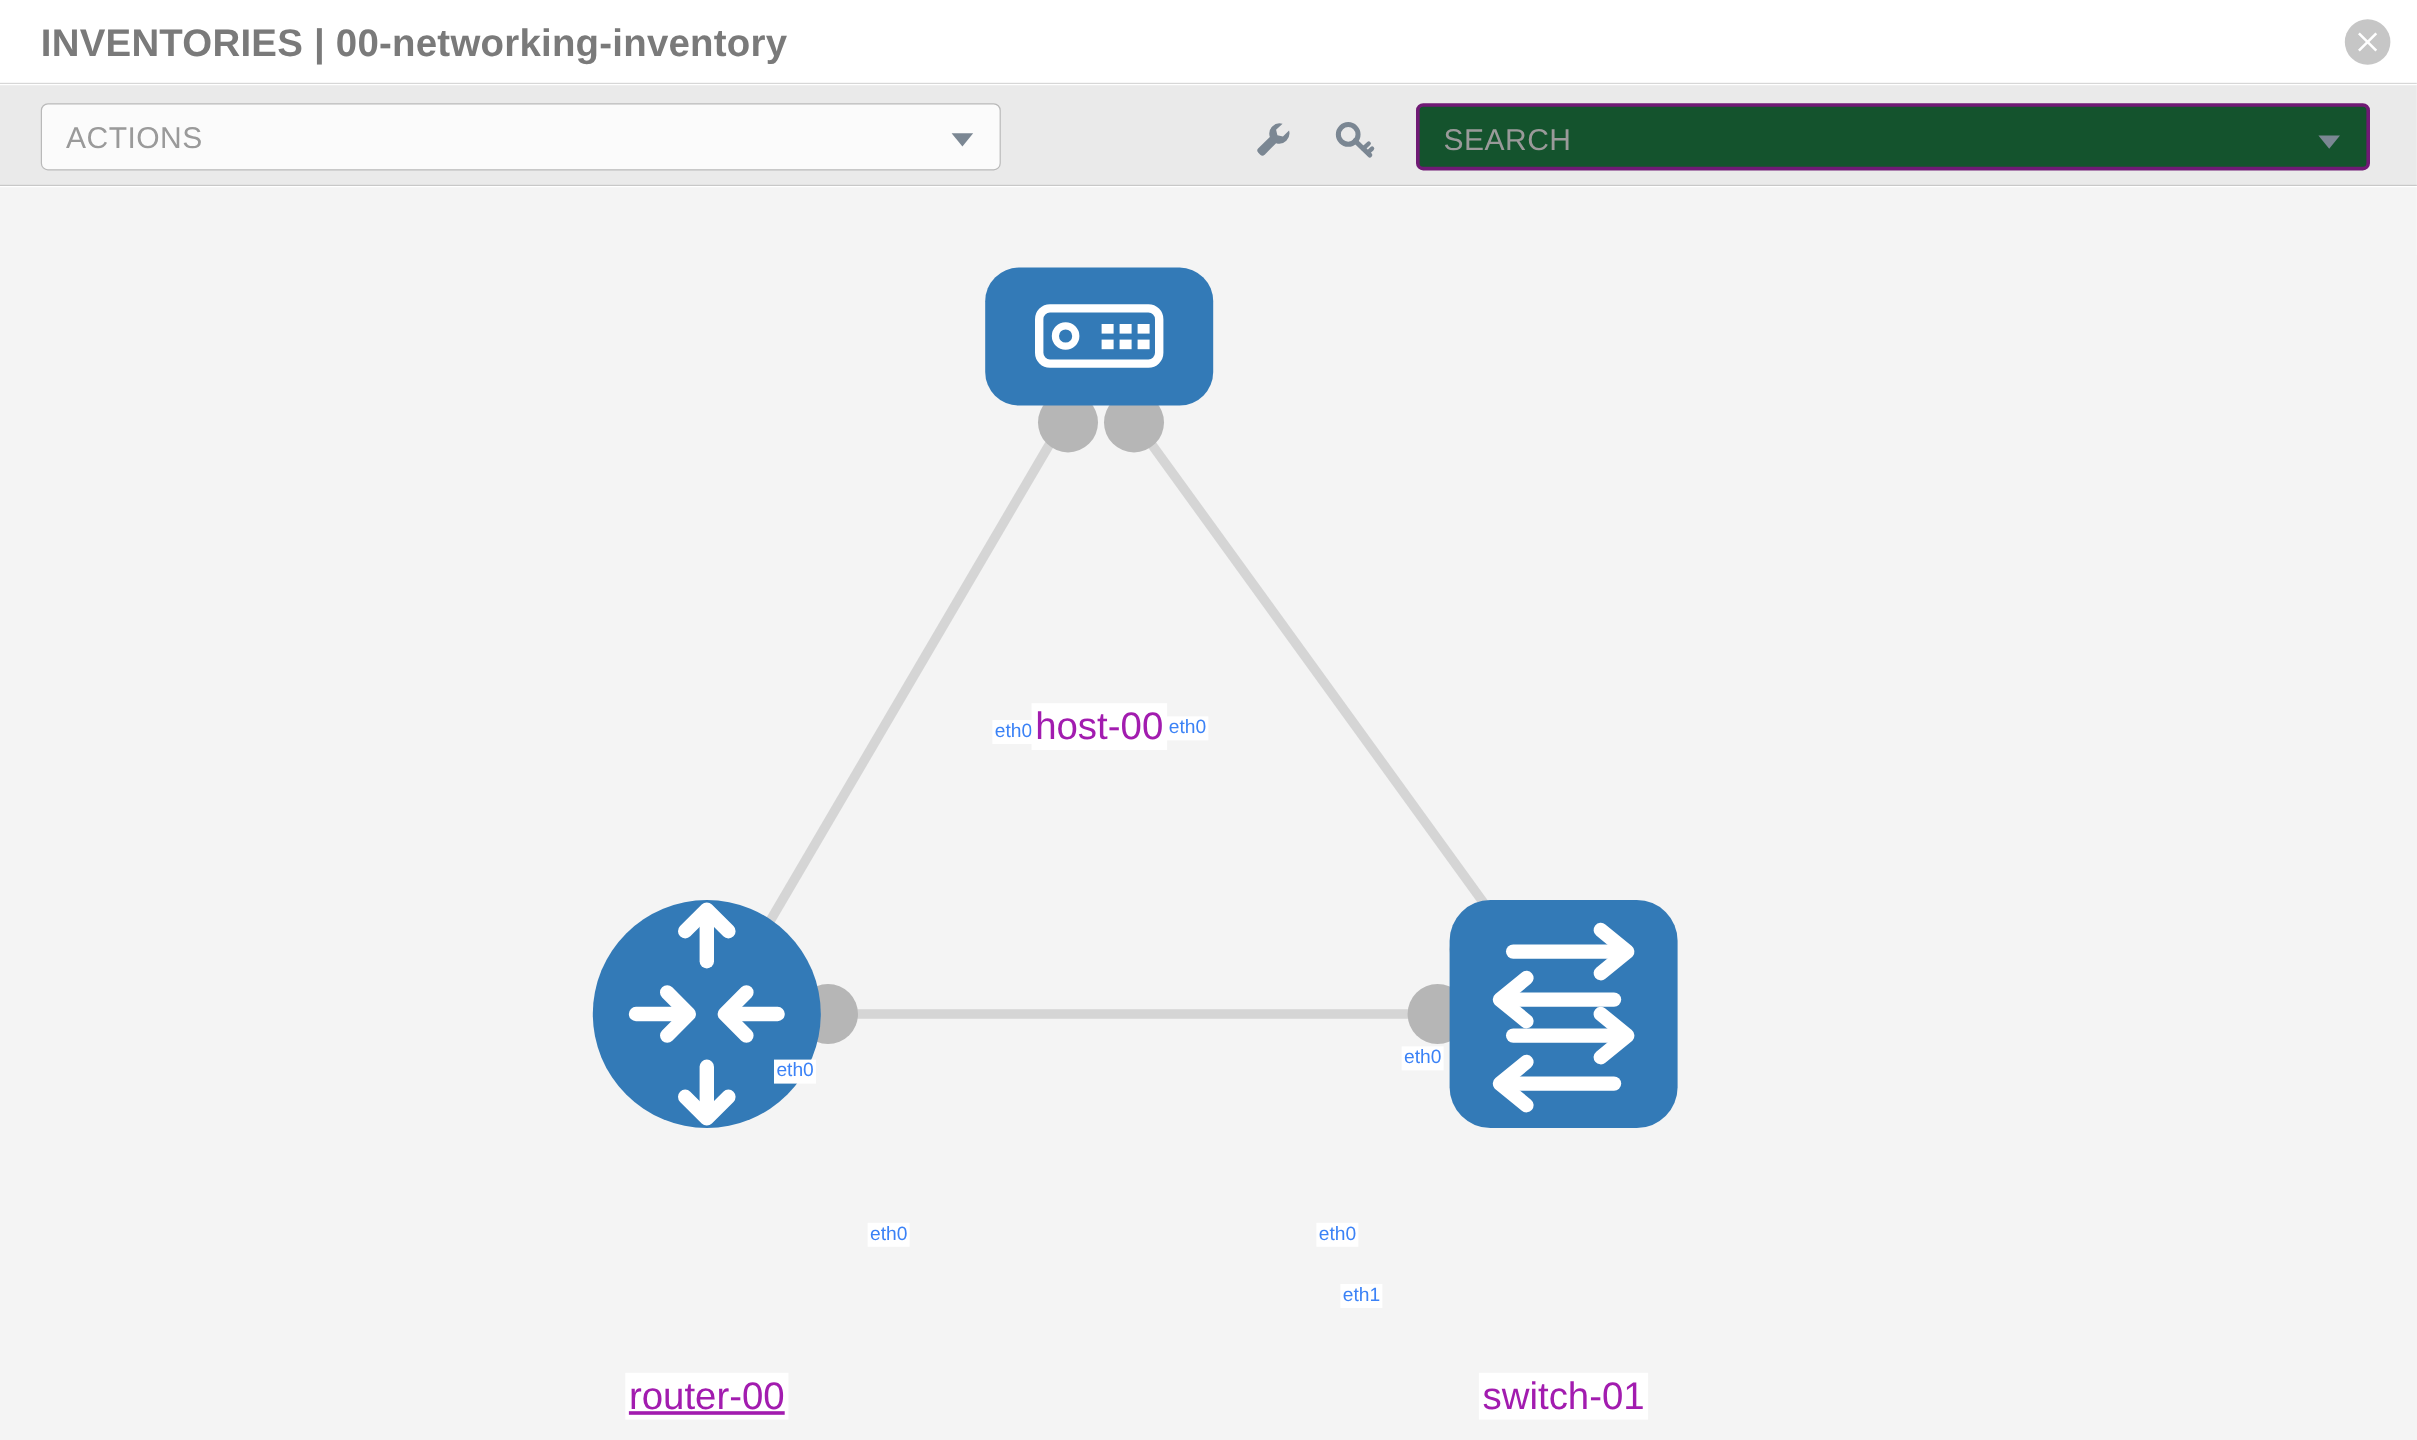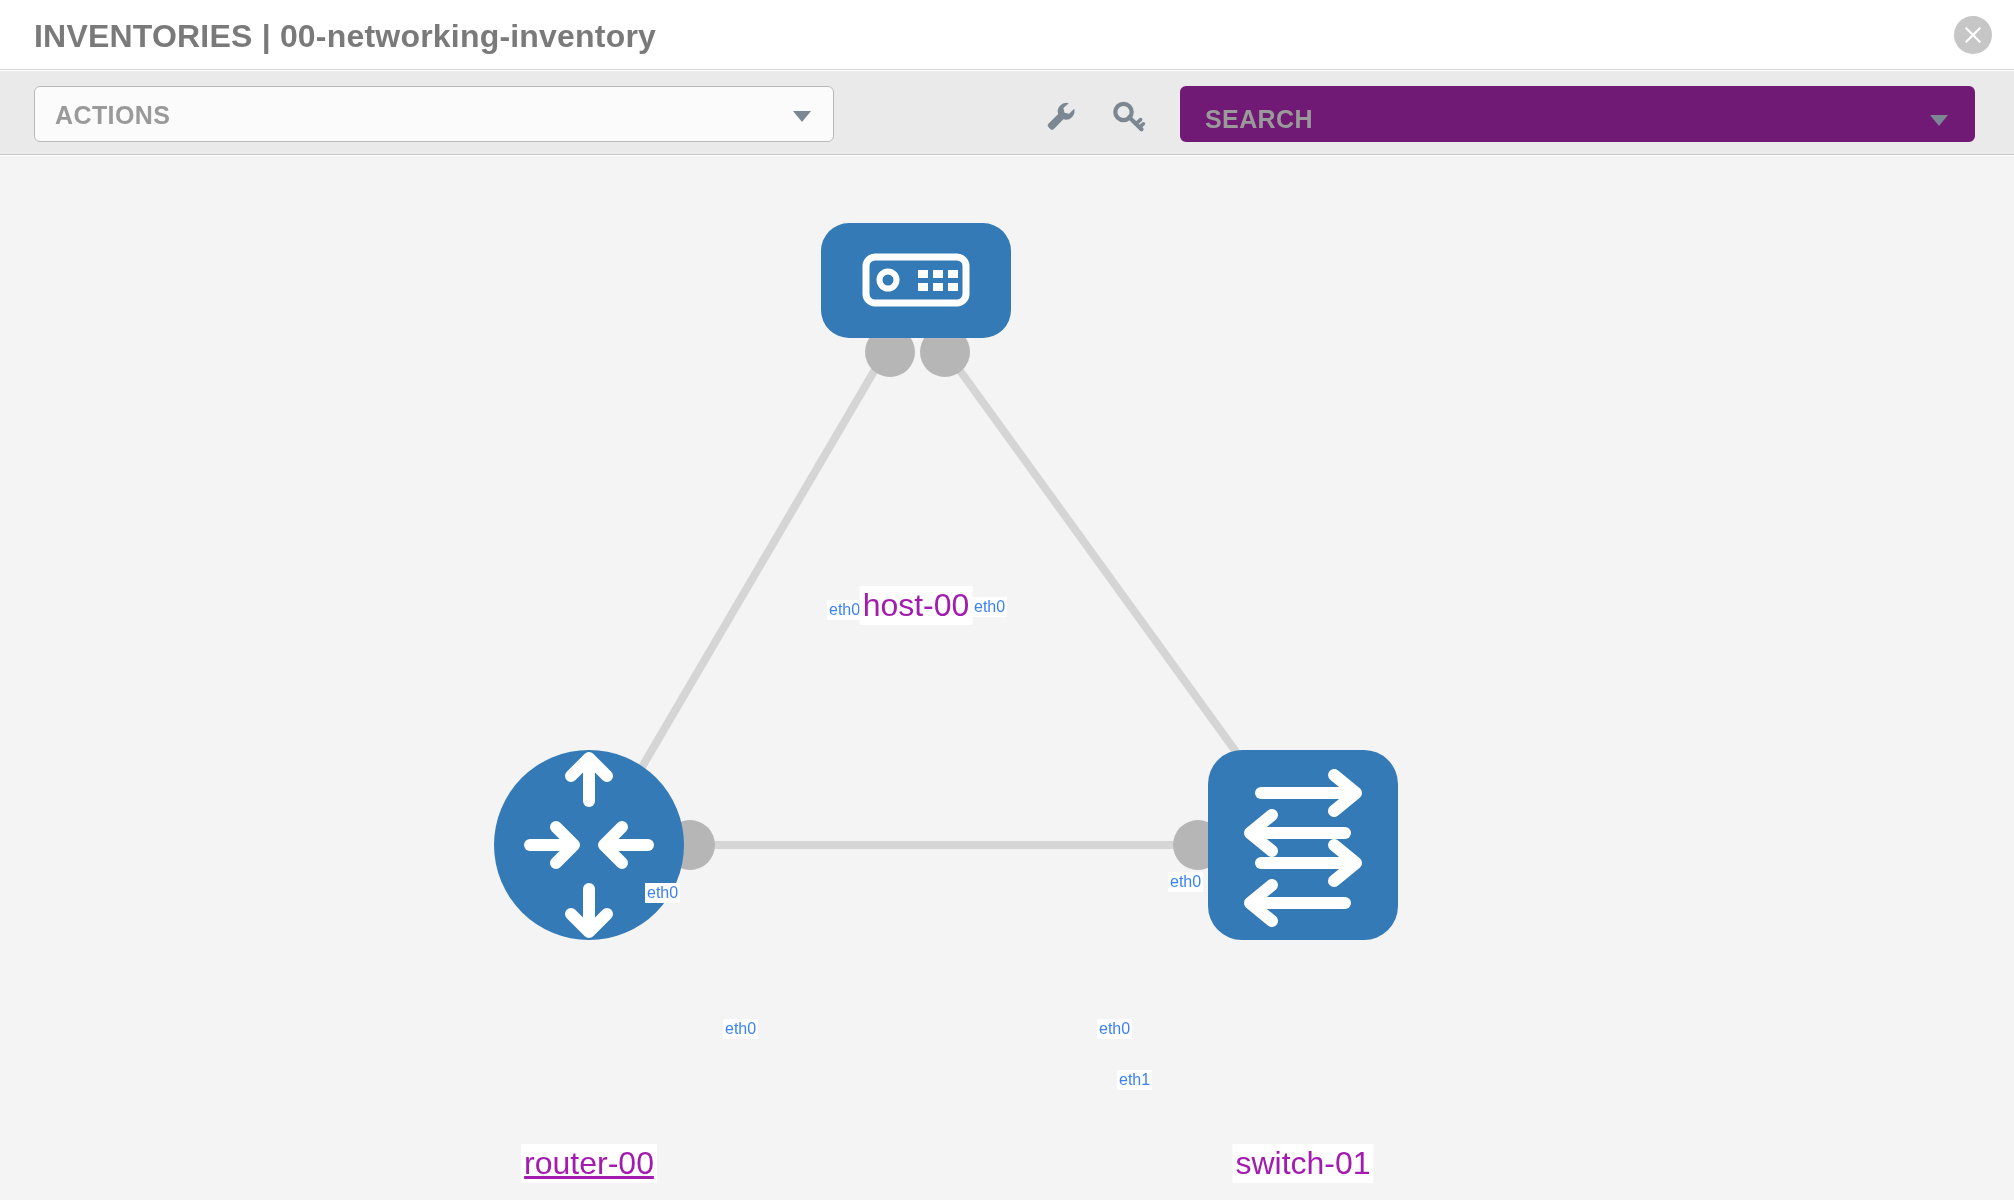--- a/index.html
+++ b/index.html
@@ -44,21 +44,20 @@
   .close-btn svg { display: block; }
 
   
   .toolbar {
     position: absolute;
     top: 71px; left: 0;
     width: 2014px;
     height: 84px;
     background: #eaeaea;
     border-bottom: 1px solid #c8c8c8;
-    font-weight: bold;
   }
   .actions-select {
     position: absolute;
     left: 34px;
     top: 15px;
     width: 800px;
     height: 56px;
     background: #fbfbfb;
     border: 1px solid #b9b9b9;
     border-radius: 6px;
@@ -90,22 +89,22 @@
   }
   .tool-icon.wrench { left: 1040px; }
   .tool-icon.key    { left: 1108px; }
 
   .search-select {
     position: absolute;
     left: 1180px;
     top: 15px;
     width: 795px;
     height: 56px;
-    background: #701a75;
-    border: 5px solid #701a75;
+    background: #14532d;
+    border: 3px solid #701a75;
     border-radius: 6px;
     cursor: text;
   }
   .search-label {
     position: absolute;
     left: 20px;
     top: 14px;
     font-size: 25px;
     color: #9a9a9a;
     letter-spacing: 0.4px;

